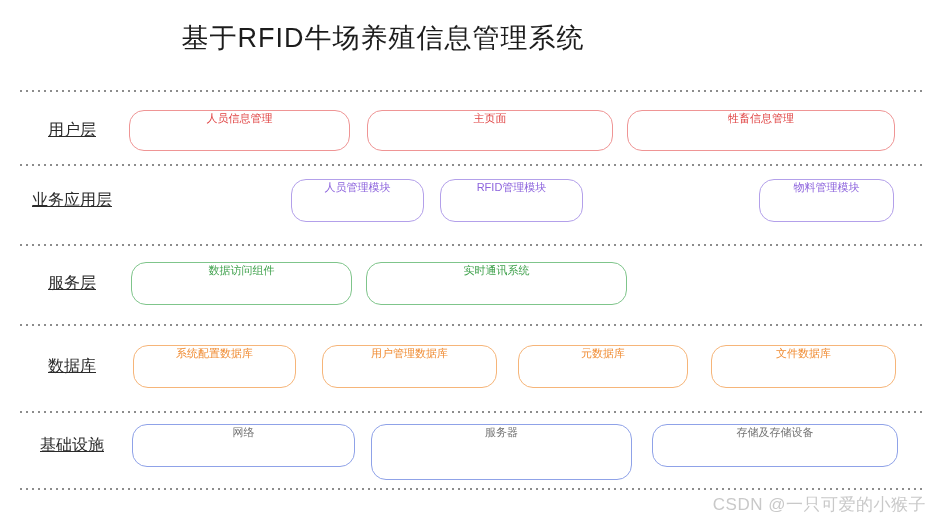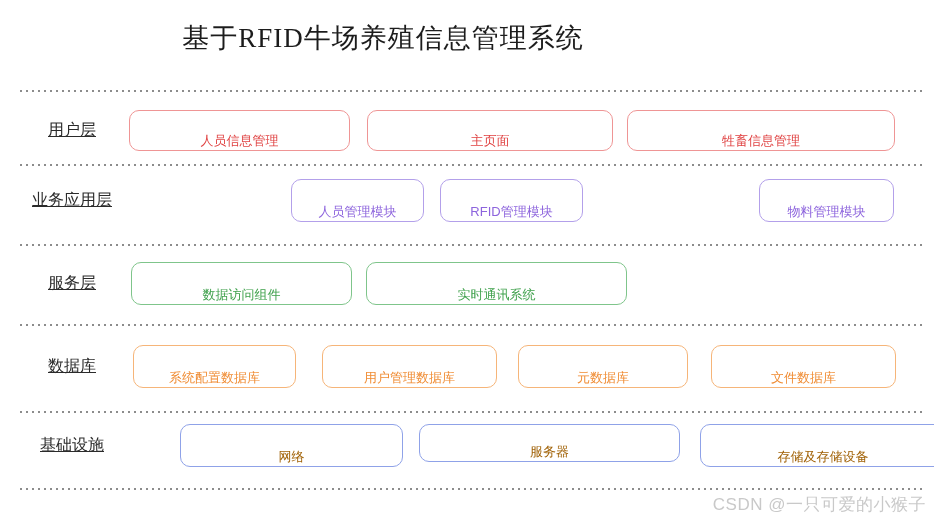--- a/index.html
+++ b/index.html
@@ -16,21 +16,20 @@
   .diagram-title {
     position: absolute;
     top: 20px;
     left: 0;
     width: 766px;
     text-align: center;
     font-size: 27px;
     font-weight: 500;
     color: #1c1c1c;
     letter-spacing: 1px;
-    font-family: Liberation Serif, serif;
   }
 
   .divider {
     position: absolute;
     left: 20px;
     width: 906px;
     height: 2px;
     background-image: repeating-linear-gradient(90deg,
       #8c8c8c 0, #8c8c8c 2px, transparent 2px, transparent 6px);
   }
@@ -43,34 +42,34 @@
     align-items: center;
     justify-content: center;
     font-size: 16px;
     color: #2b2b2b;
     text-decoration: underline;
   }
 
   .node {
     position: absolute;
     display: flex;
-    align-items: flex-end;
+    align-items: flex-start;
     justify-content: center;
-    border-radius: 10px;
+    border-radius: 15px;
     border: 1px solid;
-    font-size: 13px;
+    font-size: 11px;
     background: #ffffff;
     box-sizing: border-box;
   }
 
   .node.red    { border-color: #ef9595; color: #e04343; }
   .node.purple { border-color: #b3a0ea; color: #8d64dd; }
   .node.green  { border-color: #7fc58b; color: #3fa14c; }
   .node.orange { border-color: #f6b579; color: #f08c33; }
-  .node.blue   { border-color: #8fa2e8; color: #a16207; margin-left: 48px; }
+  .node.blue   { border-color: #8fa2e8; color: #737373; }
 
   .watermark {
     position: absolute;
     right: 8px;
     top: 493px;
     font-size: 17px;
     color: #c9c9c9;
     letter-spacing: 0.5px;
   }
 </style>
@@ -129,21 +128,21 @@
     <span>元数据库</span>
   </div>
   <div class="node orange" style="left:711px;top:345px;width:185px;height:43px">
     <span>文件数据库</span>
   </div>
 
   <div class="layer-label" style="top:424px;height:43px">基础设施</div>
   <div class="node blue" style="left:132px;top:424px;width:223px;height:43px">
     <span>网络</span>
   </div>
-  <div class="node blue" style="left:371px;top:424px;width:261px;height:38px">
+  <div class="node blue" style="left:371px;top:424px;width:261px;height:56px">
     <span>服务器</span>
   </div>
   <div class="node blue" style="left:652px;top:424px;width:246px;height:43px">
     <span>存储及存储设备</span>
   </div>
 
   <div class="watermark">CSDN @一只可爱的小猴子</div>
 
 </div>
 

